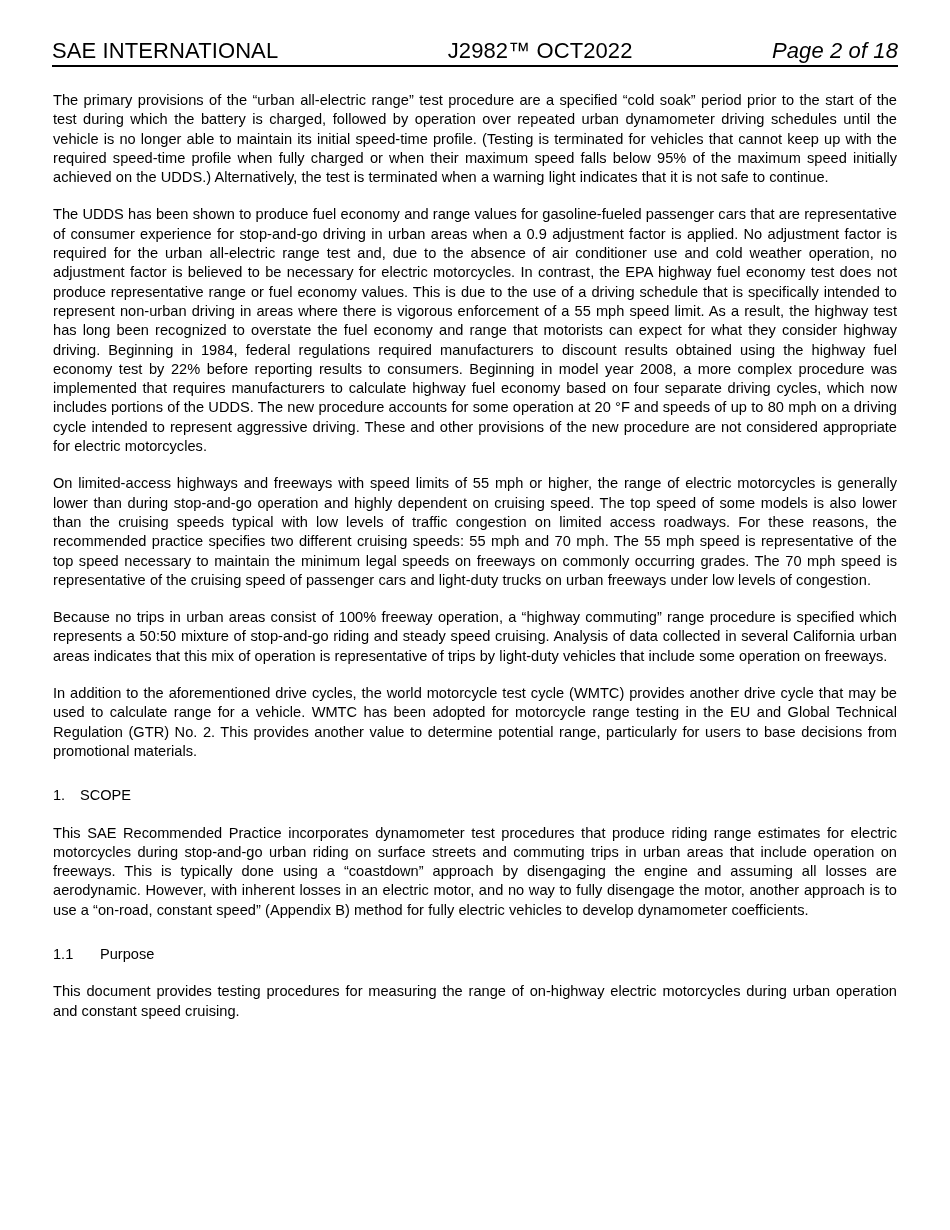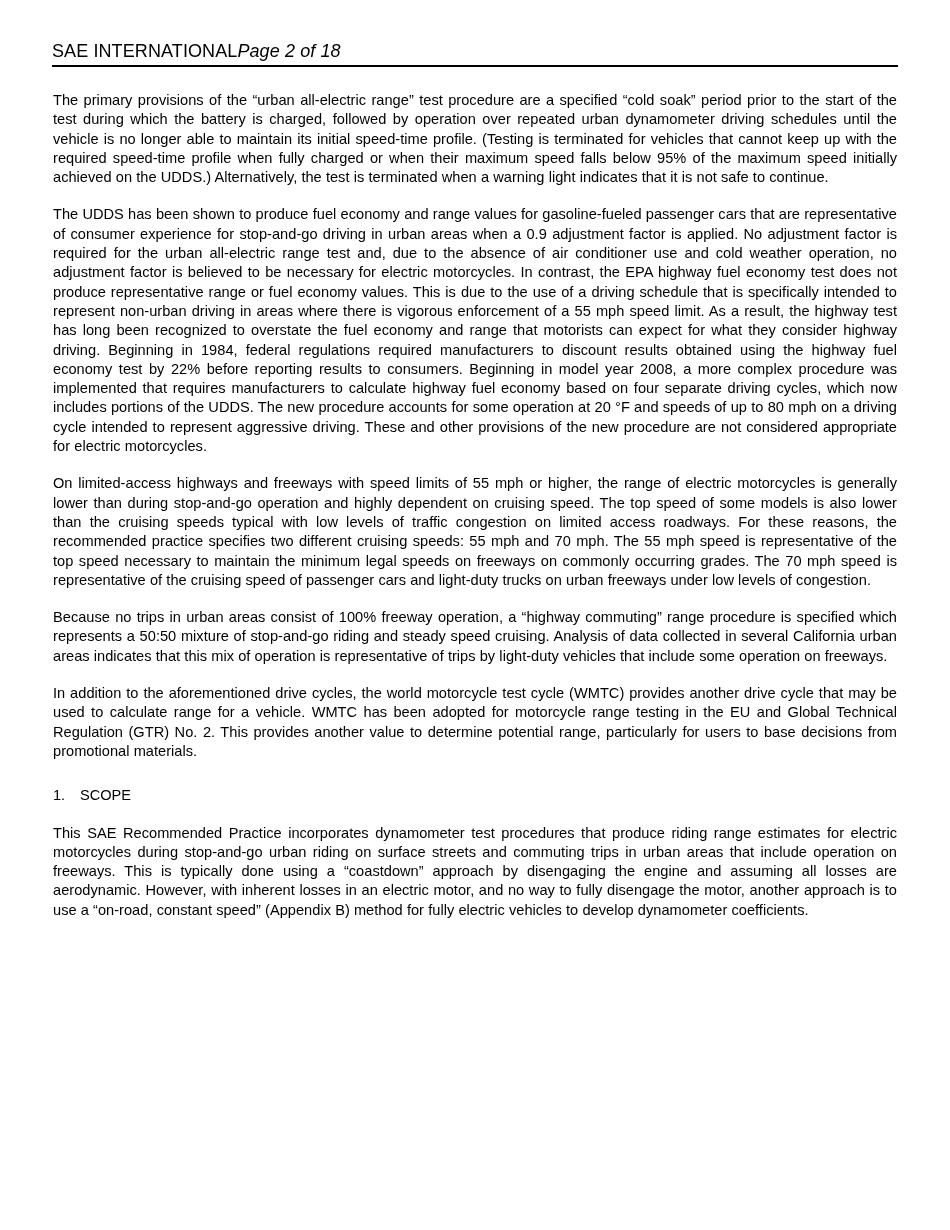--- a/index.html
+++ b/index.html
@@ -25,21 +25,22 @@
 
   
   .page-header {
     position: absolute;
     left: 52px;
     top: 40px;
     width: 846px;
     height: 26px;
     display: flex;
     align-items: flex-start;
-    font-size: 18px;
+    justify-content: space-between;
+    font-size: 22px;
     line-height: 22px;
     letter-spacing: 0.1px;
     white-space: nowrap;
   }
 
   .page-header .hdr-left {
     flex: 0 0 auto;
     text-align: left;
   }
 
@@ -116,20 +117,21 @@
 
   .spacer-sm { height: 3px; }
 </style>
 </head>
 <body>
 
 <div class="page">
 
   <div class="page-header">
     <div class="hdr-left">SAE INTERNATIONAL</div>
+    <div class="hdr-center">J2982™ OCT2022</div>
     <div class="hdr-right">Page 2 of 18</div>
   </div>
 
   <div class="header-rule"></div>
 
   <div class="content">
 
     <p class="body-text">The primary provisions of the “urban all-electric range” test procedure are a specified “cold soak” period prior to the start of the test during which the battery is charged, followed by operation over repeated urban dynamometer driving schedules until the vehicle is no longer able to maintain its initial speed-time profile. (Testing is terminated for vehicles that cannot keep up with the required speed-time profile when fully charged or when their maximum speed falls below 95% of the maximum speed initially achieved on the UDDS.) Alternatively, the test is terminated when a warning light indicates that it is not safe to continue.</p>
 
     <p class="body-text">The UDDS has been shown to produce fuel economy and range values for gasoline-fueled passenger cars that are representative of consumer experience for stop-and-go driving in urban areas when a 0.9 adjustment factor is applied. No adjustment factor is required for the urban all-electric range test and, due to the absence of air conditioner use and cold weather operation, no adjustment factor is believed to be necessary for electric motorcycles. In contrast, the EPA highway fuel economy test does not produce representative range or fuel economy values. This is due to the use of a driving schedule that is specifically intended to represent non-urban driving in areas where there is vigorous enforcement of a 55 mph speed limit. As a result, the highway test has long been recognized to overstate the fuel economy and range that motorists can expect for what they consider highway driving. Beginning in 1984, federal regulations required manufacturers to discount results obtained using the highway fuel economy test by 22% before reporting results to consumers. Beginning in model year 2008, a more complex procedure was implemented that requires manufacturers to calculate highway fuel economy based on four separate driving cycles, which now includes portions of the UDDS. The new procedure accounts for some operation at 20 °F and speeds of up to 80 mph on a driving cycle intended to represent aggressive driving. These and other provisions of the new procedure are not considered appropriate for electric motorcycles.</p>
@@ -144,16 +146,21 @@
 
     <div class="heading level1">
       <span class="h-num">1.</span>
       <span class="h-label">SCOPE</span>
     </div>
 
     <p class="body-text">This SAE Recommended Practice incorporates dynamometer test procedures that produce riding range estimates for electric motorcycles during stop-and-go urban riding on surface streets and commuting trips in urban areas that include operation on freeways. This is typically done using a “coastdown” approach by disengaging the engine and assuming all losses are aerodynamic. However, with inherent losses in an electric motor, and no way to fully disengage the motor, another approach is to use a “on-road, constant speed” (Appendix B) method for fully electric vehicles to develop dynamometer coefficients.</p>
 
     <div class="spacer-sm"></div>
 
+    <div class="heading level2">
+      <span class="h-num">1.1</span>
+      <span class="h-label">Purpose</span>
+    </div>
 
+    <p class="body-text">This document provides testing procedures for measuring the range of on-highway electric motorcycles during urban operation and constant speed cruising.</p>
 
   </div>
 </div>
 
 </body></html>

